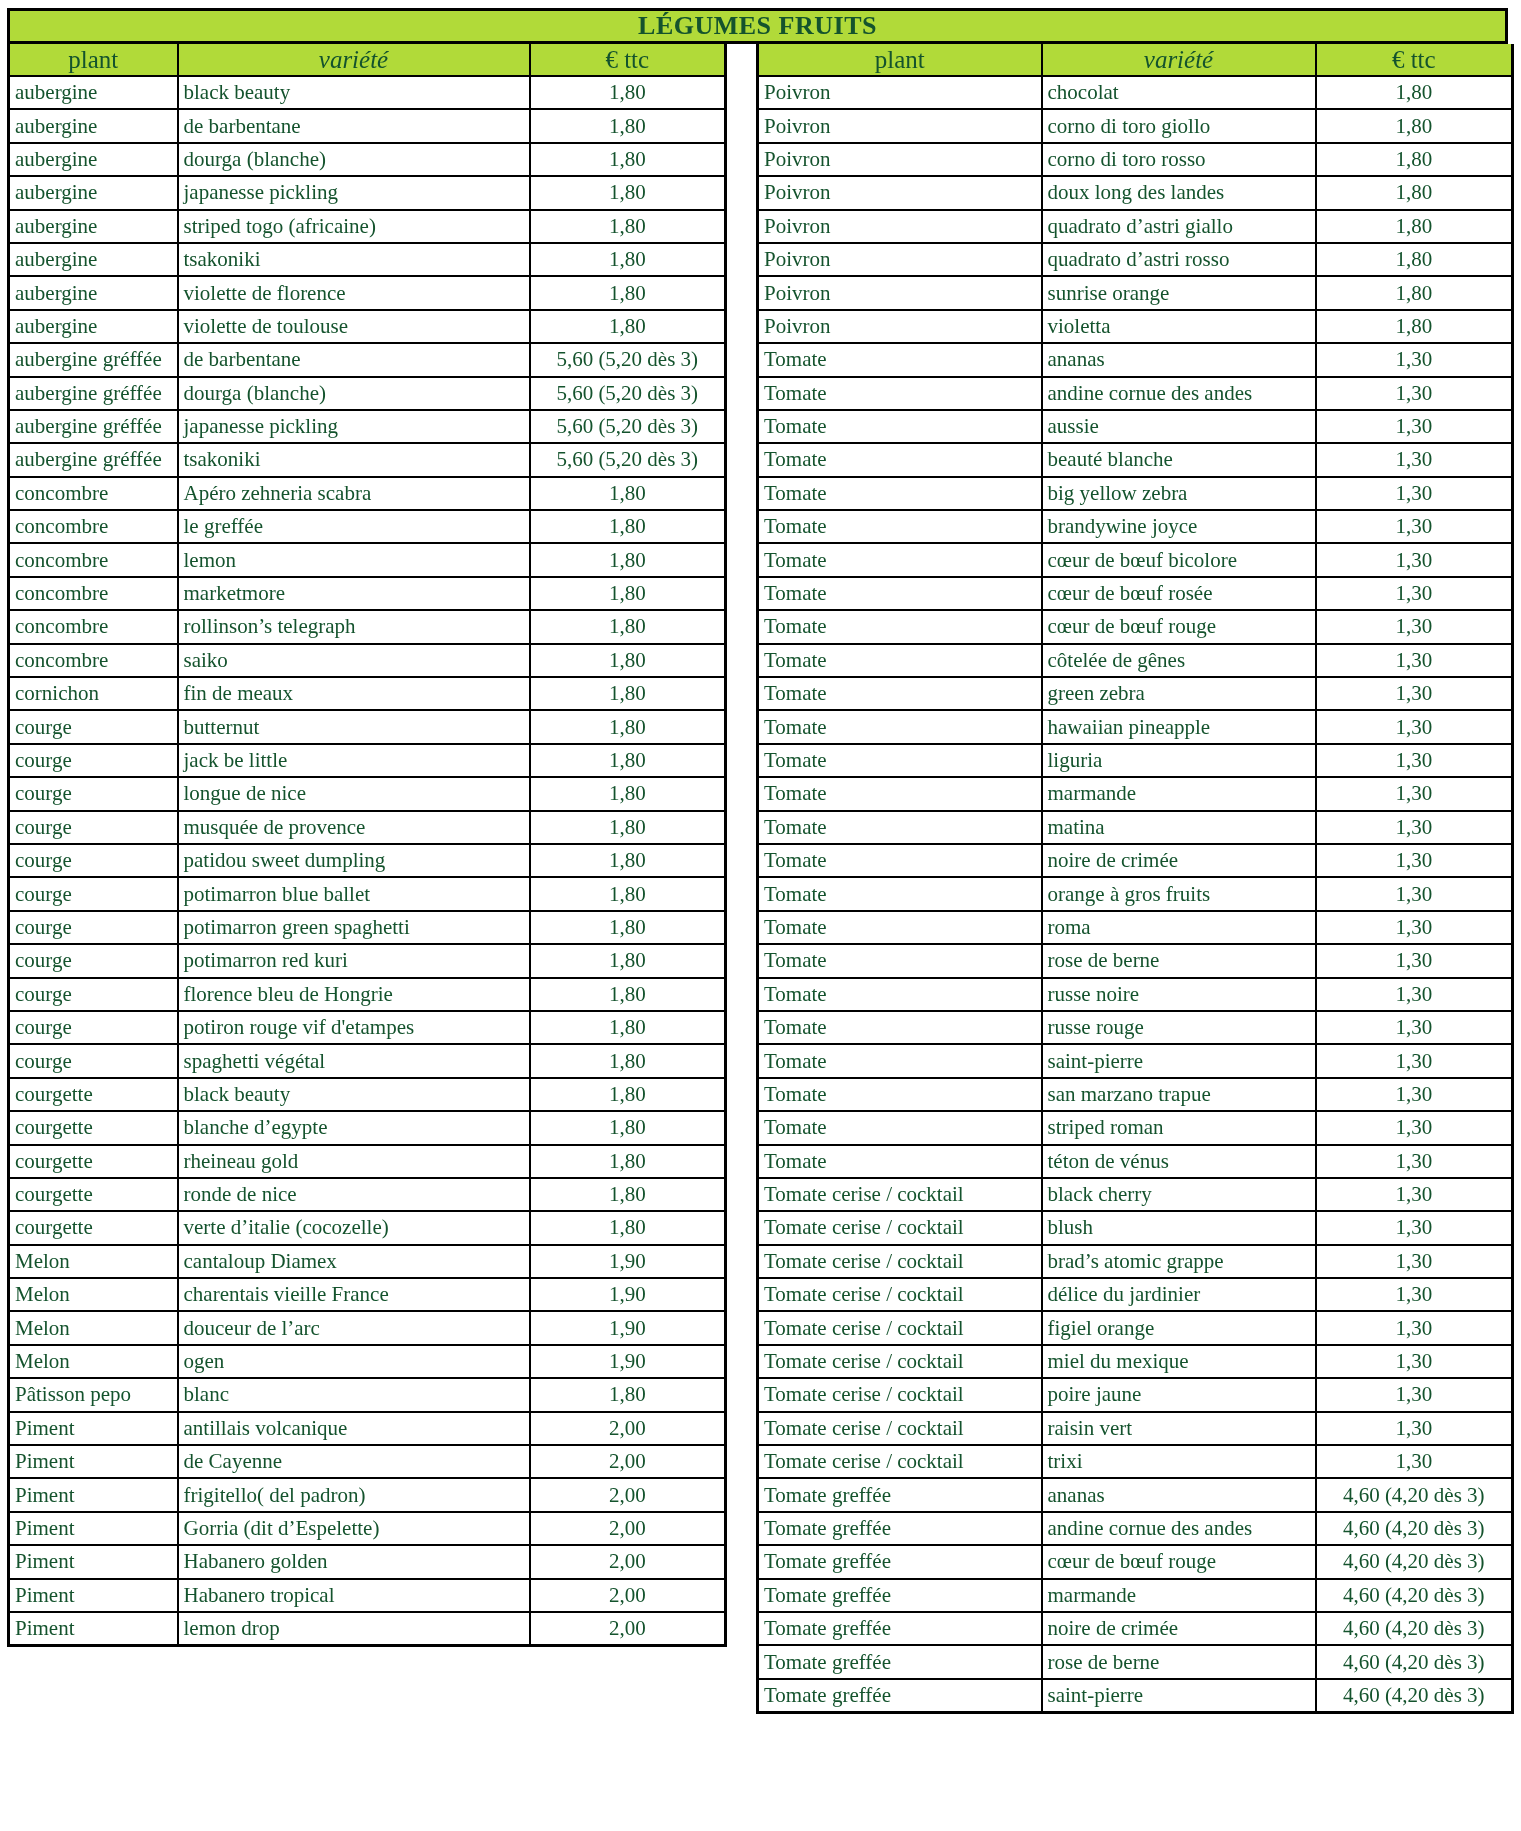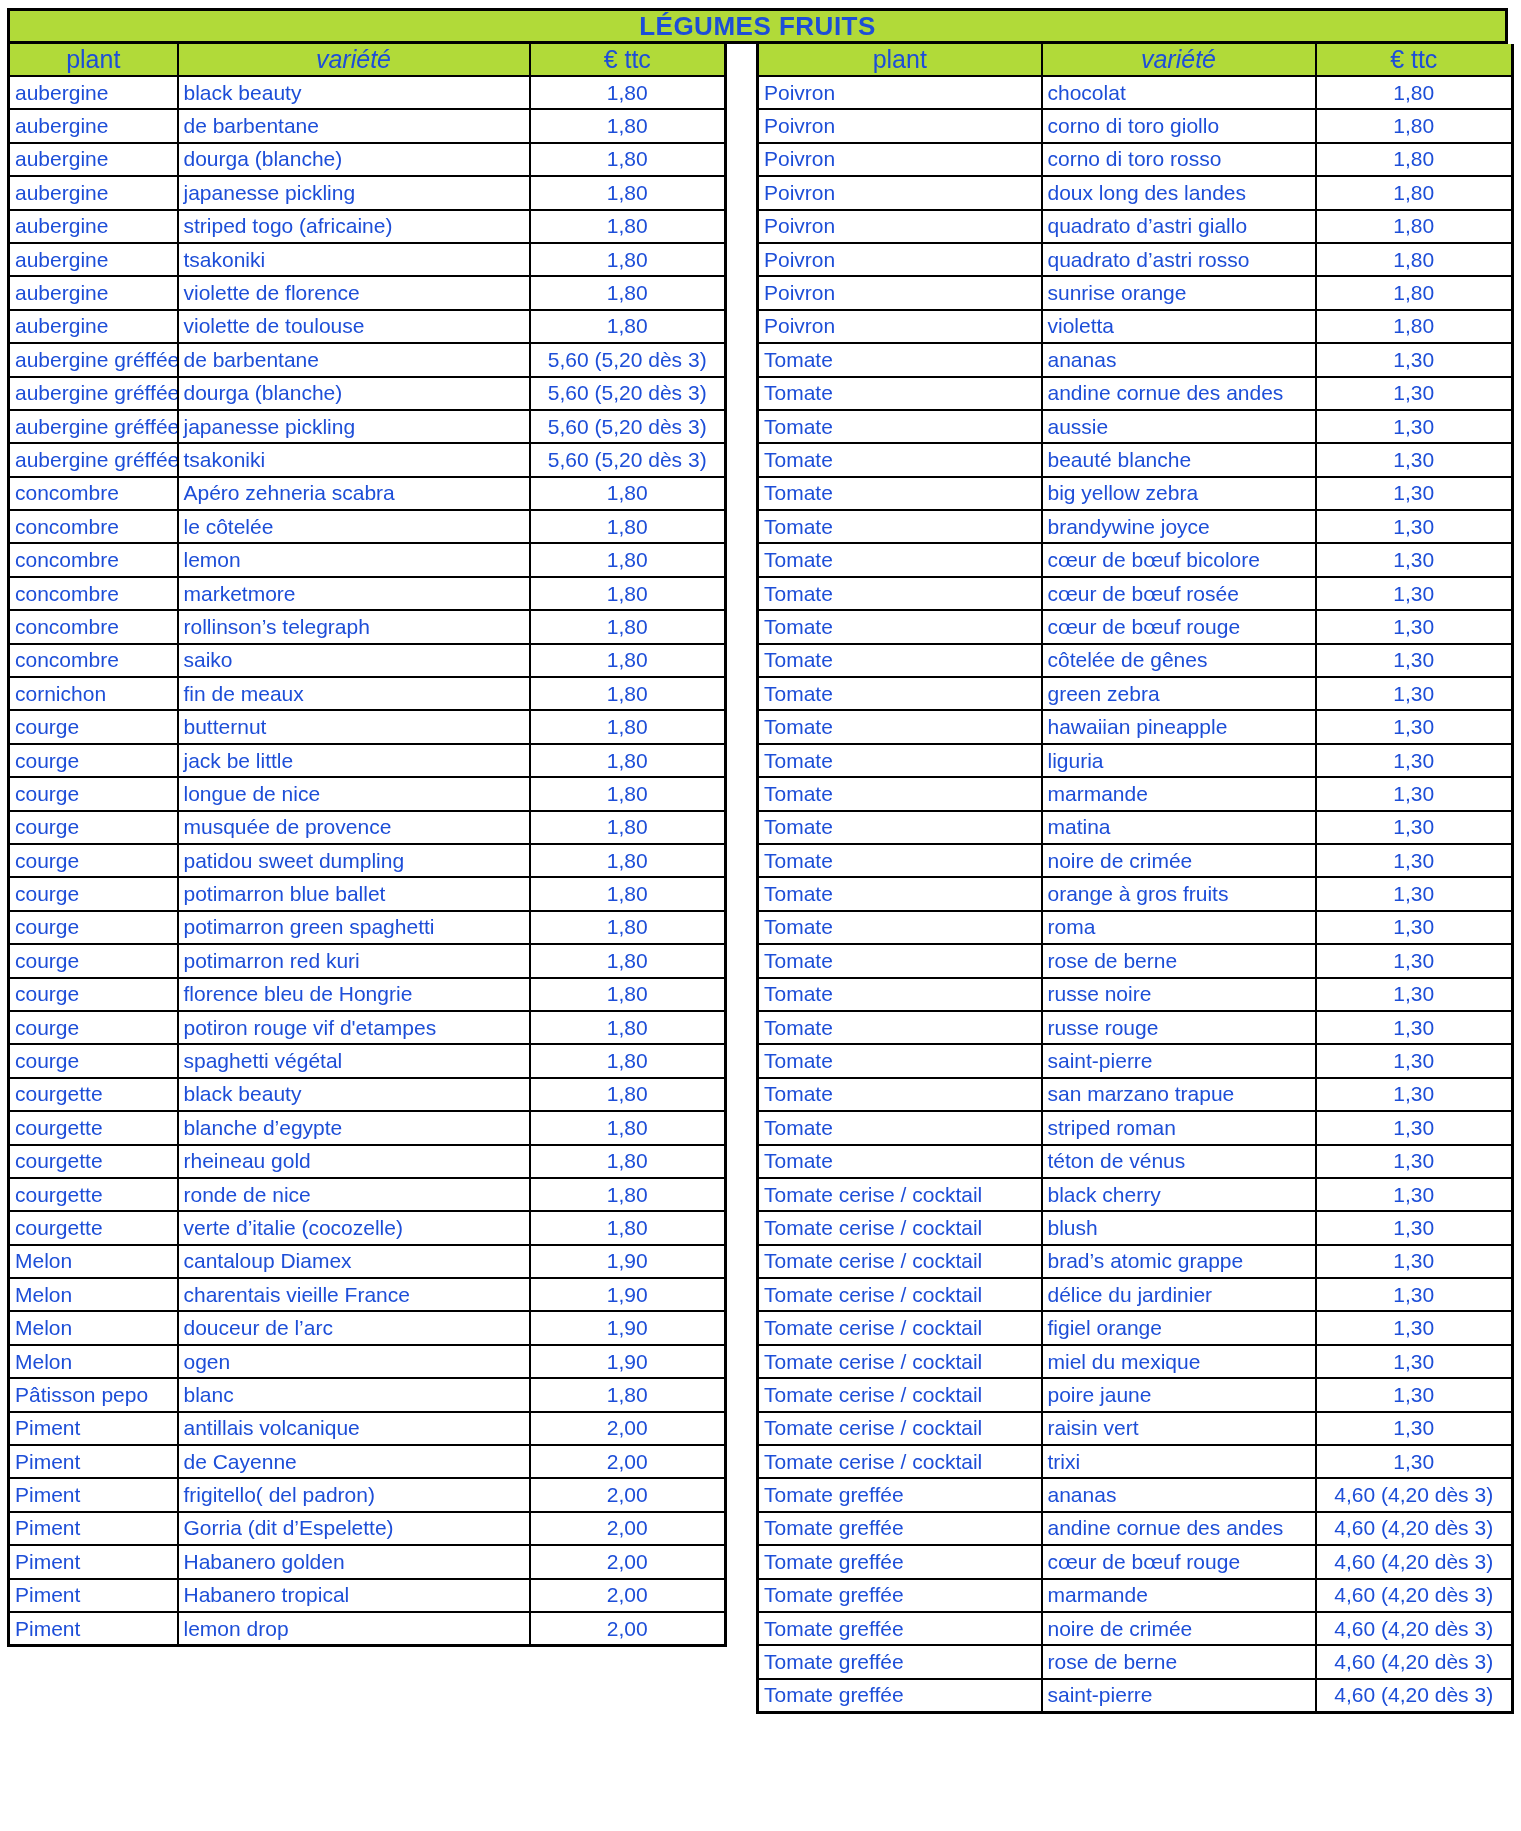--- a/index.html
+++ b/index.html
@@ -1,22 +1,22 @@
 <!DOCTYPE html>
 <html><head>
 <meta charset="utf-8">
 <style>
   html, body { margin: 0; padding: 0; background: #ffffff; }
   #sheet {
     position: relative;
     width: 1521px;
     height: 1831px;
     background: #ffffff;
-    font-family: Liberation Sans, sans-serif;
-    color: #1d4ed8;
+    font-family: Liberation Serif, serif;
+    color: #14532d;
   }
   #content {
     position: absolute;
     left: 7px;
     top: 8px;
     width: 1501px;
   }
   #title-bar {
     box-sizing: border-box;
     width: 100%;
@@ -150,21 +150,21 @@
               <td>tsakoniki</td>
               <td class="price">5,60 (5,20 dès 3)</td>
             </tr>
             <tr>
               <td>concombre</td>
               <td>Apéro zehneria scabra</td>
               <td class="price">1,80</td>
             </tr>
             <tr>
               <td>concombre</td>
-              <td>le côtelée</td>
+              <td>le greffée</td>
               <td class="price">1,80</td>
             </tr>
             <tr>
               <td>concombre</td>
               <td>lemon</td>
               <td class="price">1,80</td>
             </tr>
             <tr>
               <td>concombre</td>
               <td>marketmore</td>

